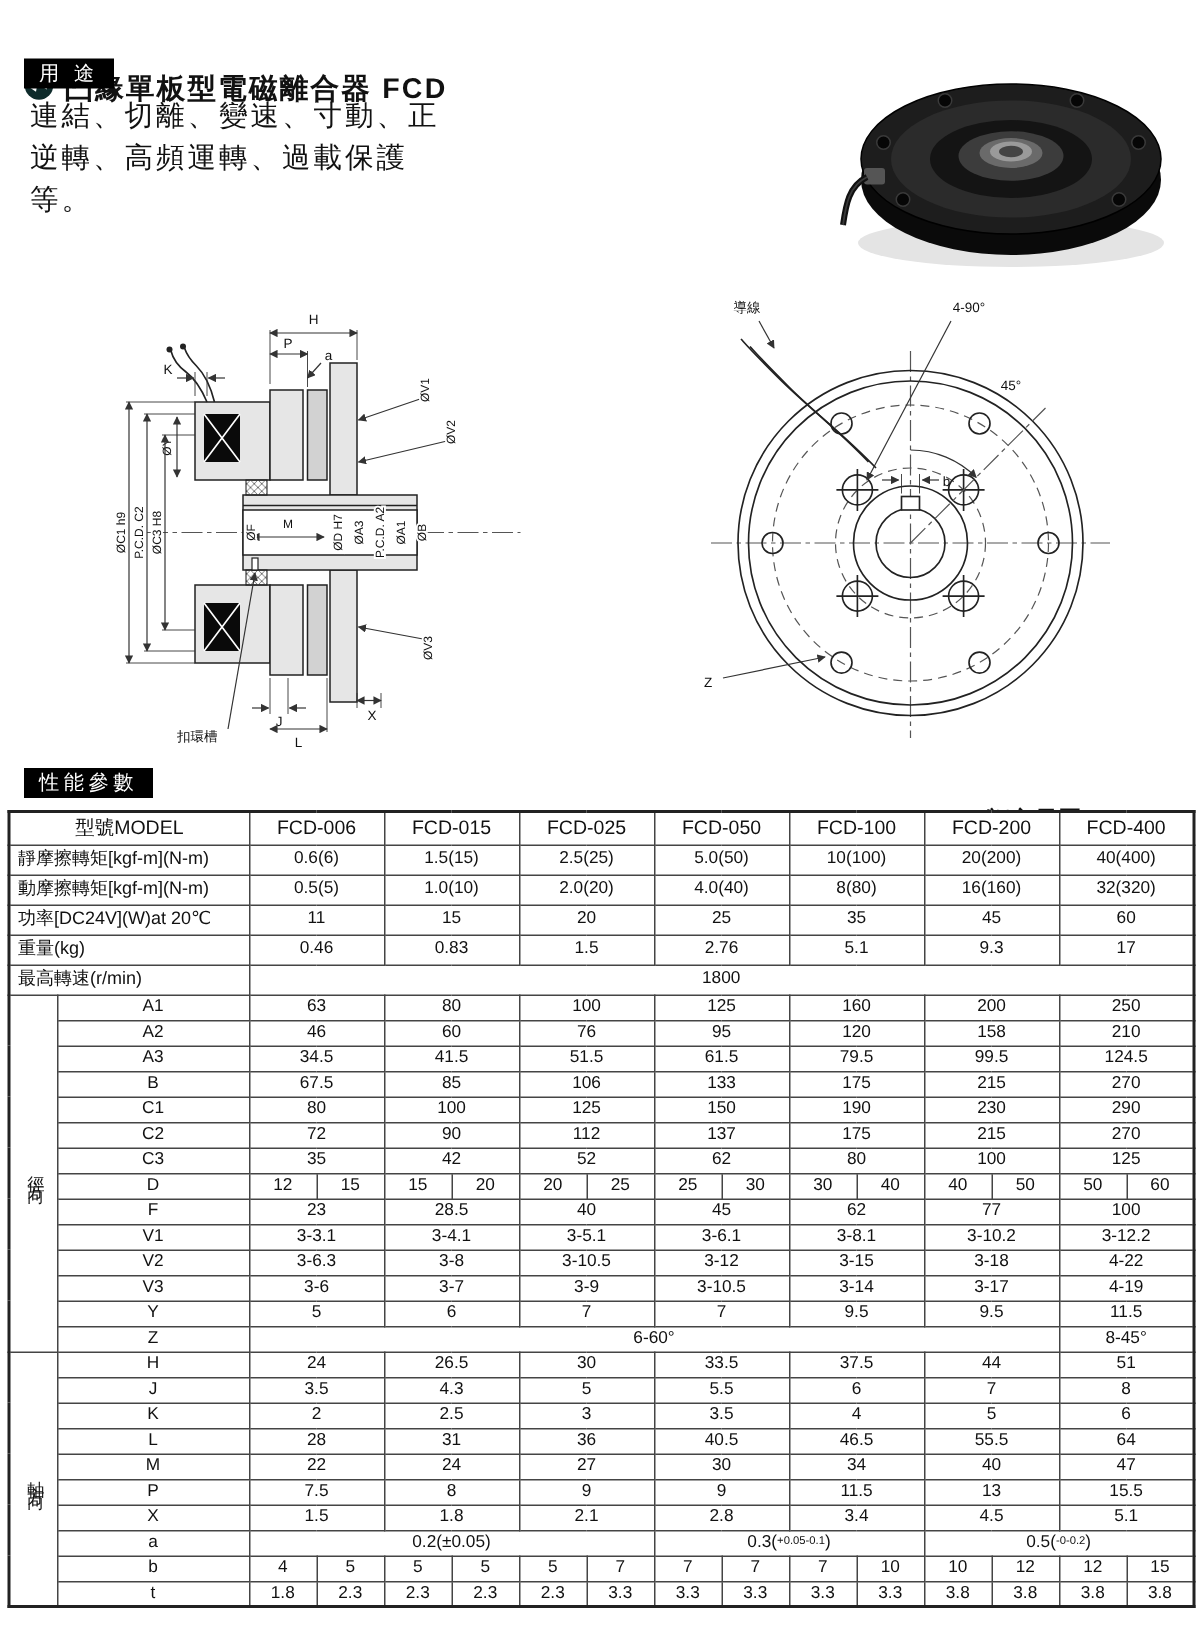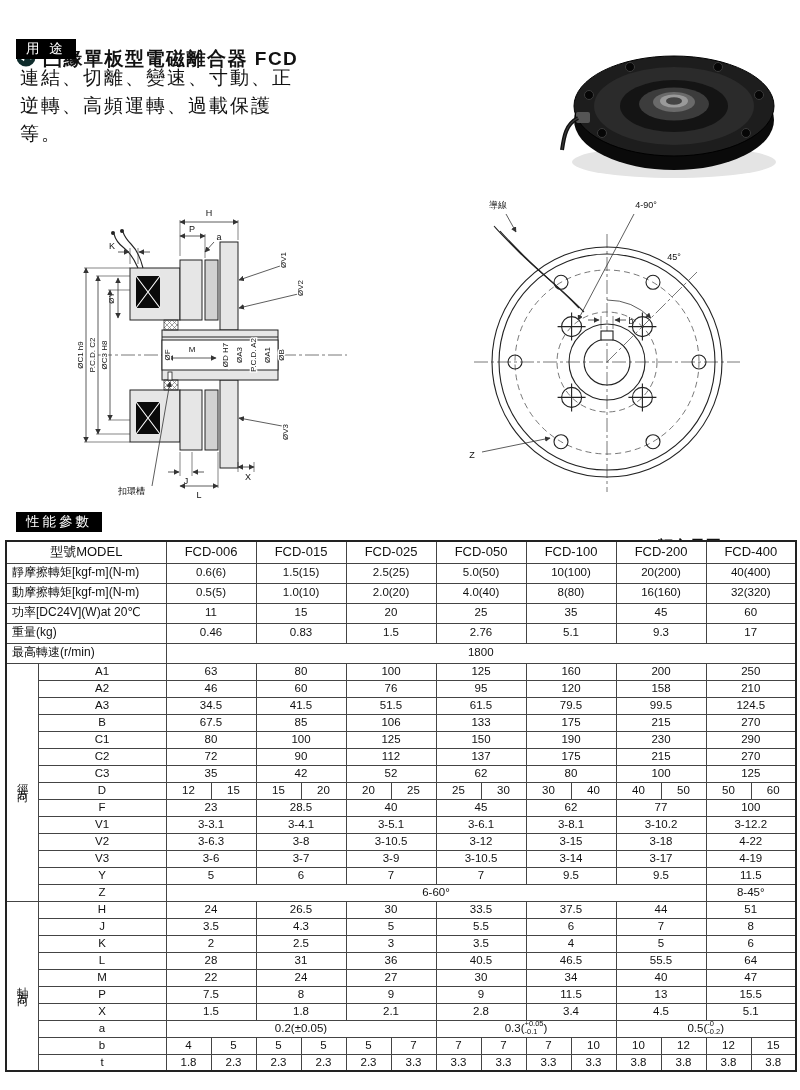--- a/index.html
+++ b/index.html
@@ -28,21 +28,21 @@
                      table-layout:fixed; background:#fff; border:2px solid #222; }
   .spec-table td, .spec-table th { border:1px solid #444; text-align:center; vertical-align:middle;
         padding:0 2px; font-size:11.5px; font-weight:normal; height:17px; line-height:1.15;
         overflow:hidden; white-space:nowrap; color:#111; }
   .spec-table tr.hdr th { height:22px; font-size:13px; }
   .spec-table tr.spec td { height:20px; }
   .spec-table td.row-label { text-align:left; padding-left:5px; font-size:12px; letter-spacing:0; }
   .spec-table td.grp-cell, .spec-table th.grp-cell { padding:0; }
   .grp-inner { writing-mode:vertical-rl; text-orientation:upright; letter-spacing:4px; font-size:11.5px;
                display:inline-block; }
-  .tol { display:inline-flex; flex-direction:column; font-size:7.5px; line-height:7.5px;
+  .tol { display:inline-flex; flex-direction:row; font-size:7.5px; line-height:7.5px;
          vertical-align:middle; text-align:left; transform:translateY(-1px); }
 
   svg text { font-family:"Liberation Sans","DejaVu Sans",sans-serif; font-size:9px; fill:#111; }
   svg text.mlab { font-size:8px; paint-order:stroke; stroke:#fff; stroke-width:2.5px; }
   .part  { fill:#e6e6e6; stroke:#222; stroke-width:1; }
   .part2 { fill:#d2d2d2; stroke:#222; stroke-width:1; }
   .cl  { stroke:#555; stroke-width:0.8; stroke-dasharray:14 3 3 3; fill:none; }
   .cl2 { stroke:#555; stroke-width:0.8; stroke-dasharray:6 4; fill:none; }
   .dim { stroke:#333; stroke-width:0.8; fill:none; }
   .ext { stroke:#333; stroke-width:0.6; fill:none; }

